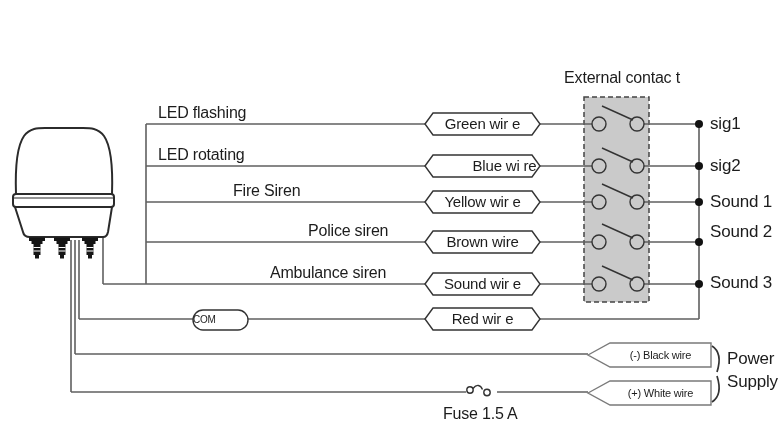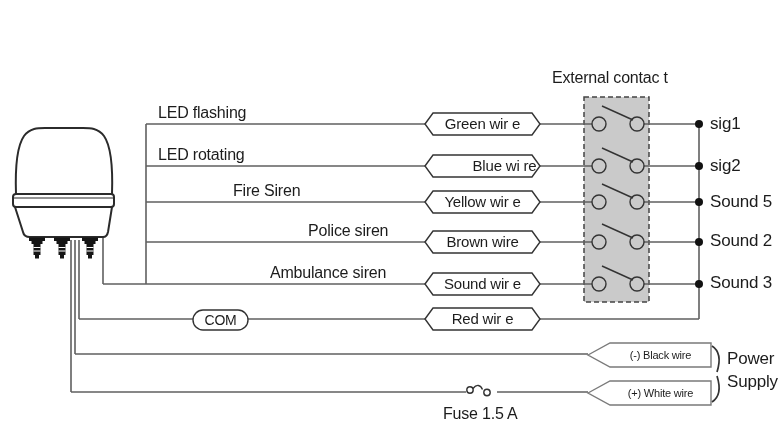--- a/index.html
+++ b/index.html
@@ -7,22 +7,22 @@
     position:relative;width:781px;height:445px;background:#ffffff;
     font-family:"Liberation Sans",sans-serif;color:#1c1c1c;overflow:hidden;
   }
   #stage svg{position:absolute;left:0;top:0;}
   .lbl{position:absolute;white-space:nowrap;letter-spacing:-0.2px;color:#1c1c1c;}
   .fn{font-size:16px;line-height:19px;}
   .wire{width:115px;text-align:center;font-size:15px;line-height:18px;height:18px;}
   .term{font-size:17px;line-height:20px;}
   .pwr-box{width:101px;text-align:center;font-size:11px;line-height:22px;height:22px;}
   .pwr-grp{font-size:17px;line-height:21px;}
-  .title{width:140px;text-align:left;font-size:16px;line-height:19px;}
-  .com{width:55px;text-align:center;font-size:14px;line-height:18px;height:18px;}
+  .title{width:140px;text-align:center;font-size:16px;line-height:19px;}
+  .com{width:55px;font-size:10px;line-height:18px;height:18px;}
   .fuse{font-size:16px;line-height:19px;}
 </style>
 </head>
 <body>
 
 <div id="stage">
 
   <svg width="781" height="445" viewBox="0 0 781 445">
 
     <rect x="584" y="97" width="65" height="205" fill="#cacaca" stroke="#444444" stroke-width="1.5" stroke-dasharray="5,3"></rect>
@@ -158,22 +158,22 @@
   <div class="lbl wire" style="left:447px;top:157px;">Blue wi re</div>
   <div class="lbl wire" style="left:425px;top:193px;">Yellow wir e</div>
   <div class="lbl wire" style="left:425px;top:233px;">Brown wire</div>
   <div class="lbl wire" style="left:425px;top:275px;">Sound wir e</div>
   <div class="lbl wire" style="left:425px;top:310px;">Red wir e</div>
 
   <div class="lbl com" style="left:193px;top:311px;">COM</div>
 
   <div class="lbl term" style="left:710px;top:114px;">sig1</div>
   <div class="lbl term" style="left:710px;top:156px;">sig2</div>
-  <div class="lbl term" style="left:710px;top:192px;">Sound 5</div>
-  <div class="lbl term" style="left:710px;top:231px;">Sound 2</div>
+  <div class="lbl term" style="left:710px;top:192px;">Sound 1</div>
+  <div class="lbl term" style="left:710px;top:222px;">Sound 2</div>
   <div class="lbl term" style="left:710px;top:273px;">Sound 3</div>
 
   <div class="lbl pwr-box" style="left:610px;top:344px;">(-) Black wire</div>
   <div class="lbl pwr-box" style="left:610px;top:382px;">(+) White wire</div>
   <div class="lbl pwr-grp" style="left:727px;top:348px;">Power</div>
   <div class="lbl pwr-grp" style="left:727px;top:371px;">Supply</div>
 
   <div class="lbl fuse" style="left:443px;top:404px;">Fuse 1.5 A</div>
 
 </div>

